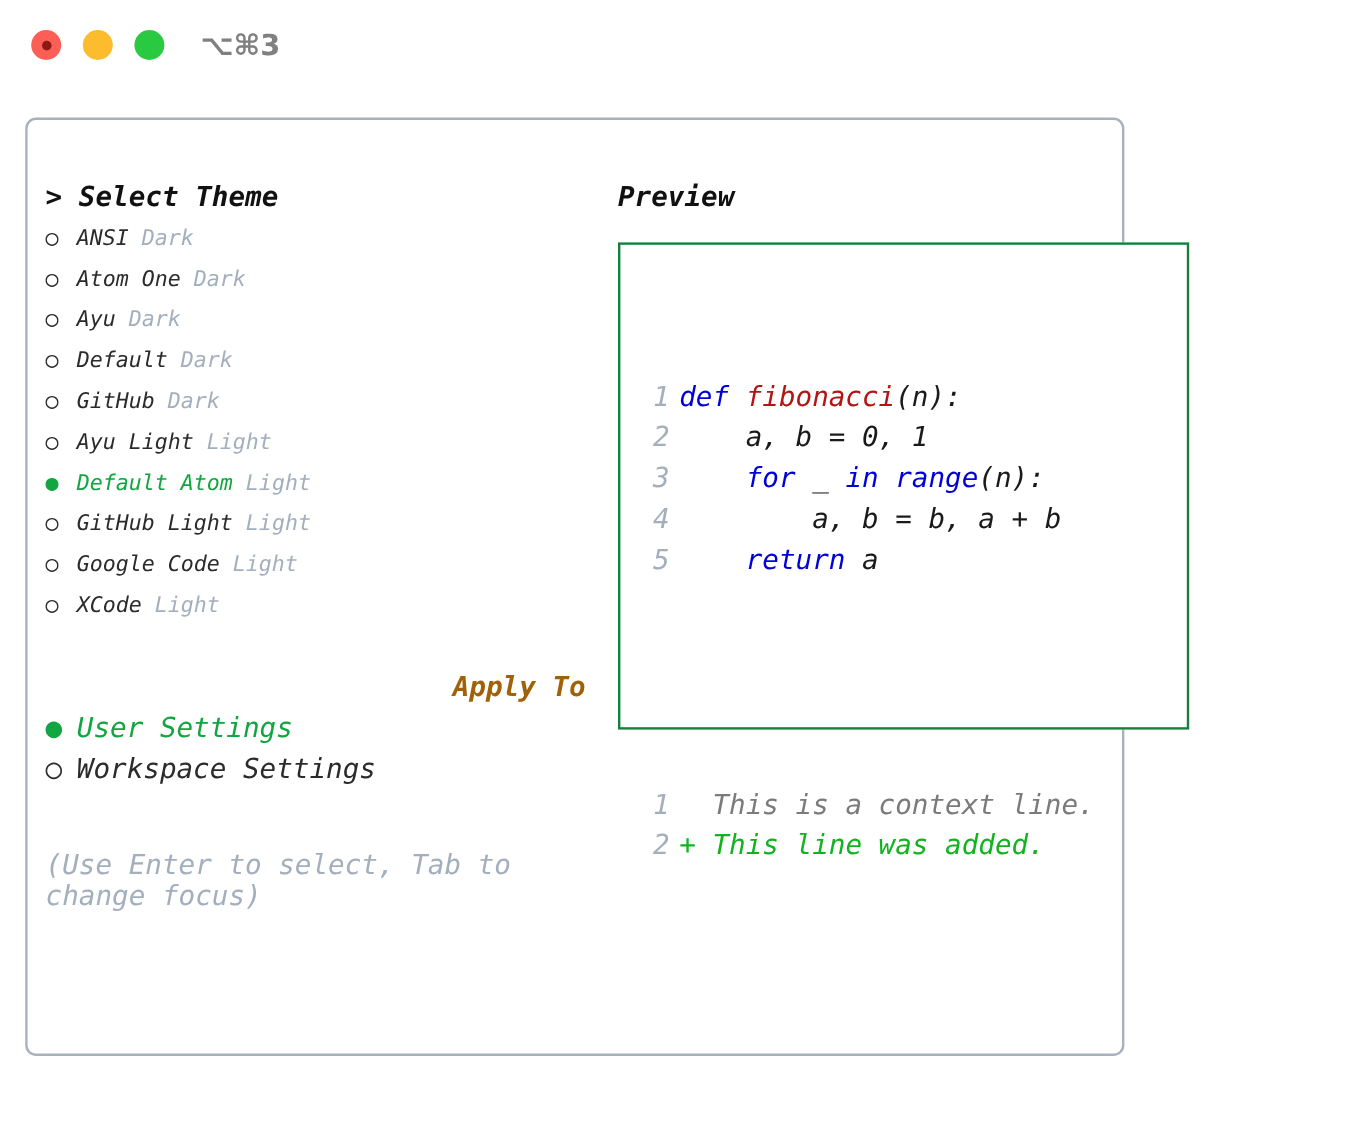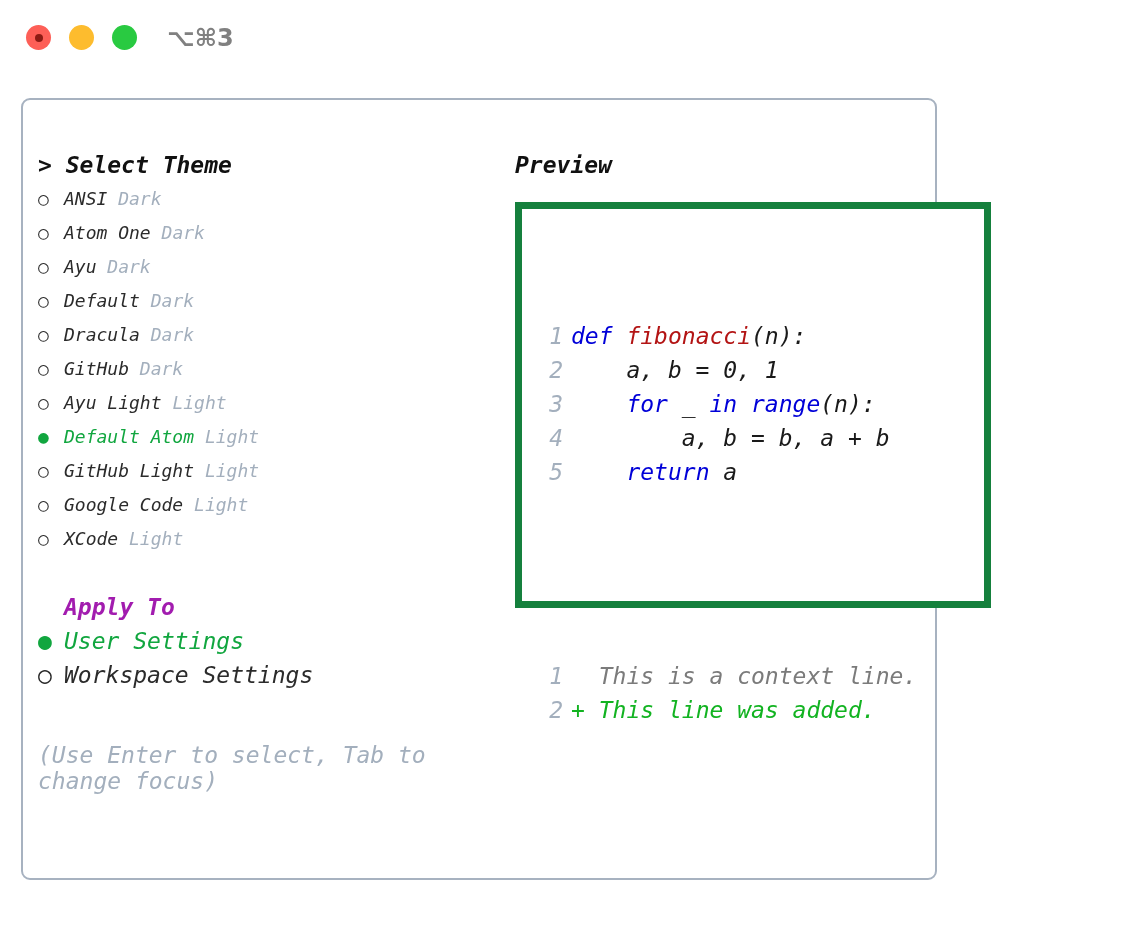--- a/index.html
+++ b/index.html
@@ -123,23 +123,24 @@
     color: #a3afbd;
   }
 
   .spacer-sm { height: 34px; }
 
   .apply-title {
     font-family: "DejaVu Sans Mono", "Liberation Mono", monospace;
     font-size: 23px;
     line-height: 34px;
     white-space: pre;
-    color: #a21caf;
+    color: #a16207;
     font-weight: 700;
     padding-left: 26px;
+    text-align: right;
   }
 
   .apply-row {
     font-family: "DejaVu Sans Mono", "Liberation Mono", monospace;
     font-size: 23px;
     line-height: 34px;
     white-space: pre;
     color: #2b2b2b;
   }
   .apply-row .bullet { display: inline-block; width: 26px; }
@@ -162,21 +163,21 @@
     line-height: 34px;
     font-weight: 700;
     color: #111111;
     white-space: pre;
   }
 
   .preview-box {
     margin-top: 20px;
     width: 476px;
     height: 406px;
-    border: 7px solid #15803d;
+    border: 2px solid #15803d;
     box-sizing: border-box;
     background: #ffffff;
     position: relative;
   }
 
   .code {
     position: absolute;
     left: 13px;
     top: 42px;
     font-family: "DejaVu Sans Mono", "Liberation Mono", monospace;
@@ -217,21 +218,20 @@
 
     <div class="col-left">
 
       <div class="header-row"><span>&gt; </span><span>Select Theme</span></div>
 
       <div id="theme-list">
           <div class="theme-row"><span class="bullet">○</span><span>ANSI </span><span class="tag">Dark</span></div>
           <div class="theme-row"><span class="bullet">○</span><span>Atom One </span><span class="tag">Dark</span></div>
           <div class="theme-row"><span class="bullet">○</span><span>Ayu </span><span class="tag">Dark</span></div>
           <div class="theme-row"><span class="bullet">○</span><span>Default </span><span class="tag">Dark</span></div>
-          <div class="theme-row"><span class="bullet">○</span><span>Dracula </span><span class="tag">Dark</span></div>
           <div class="theme-row"><span class="bullet">○</span><span>GitHub </span><span class="tag">Dark</span></div>
           <div class="theme-row"><span class="bullet">○</span><span>Ayu Light </span><span class="tag">Light</span></div>
           <div class="theme-row selected"><span class="bullet">●</span><span>Default Atom </span><span class="tag">Light</span></div>
           <div class="theme-row"><span class="bullet">○</span><span>GitHub Light </span><span class="tag">Light</span></div>
           <div class="theme-row"><span class="bullet">○</span><span>Google Code </span><span class="tag">Light</span></div>
           <div class="theme-row"><span class="bullet">○</span><span>XCode </span><span class="tag">Light</span></div>
         </div>
 
       <div class="spacer-sm"></div>
 

